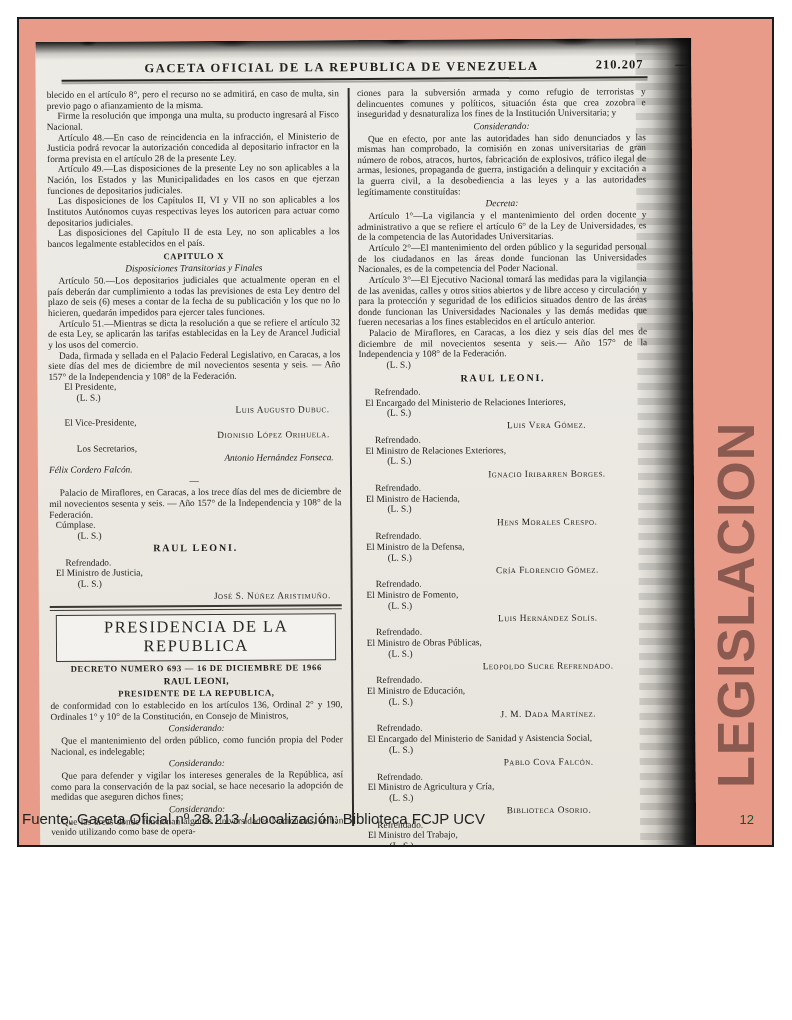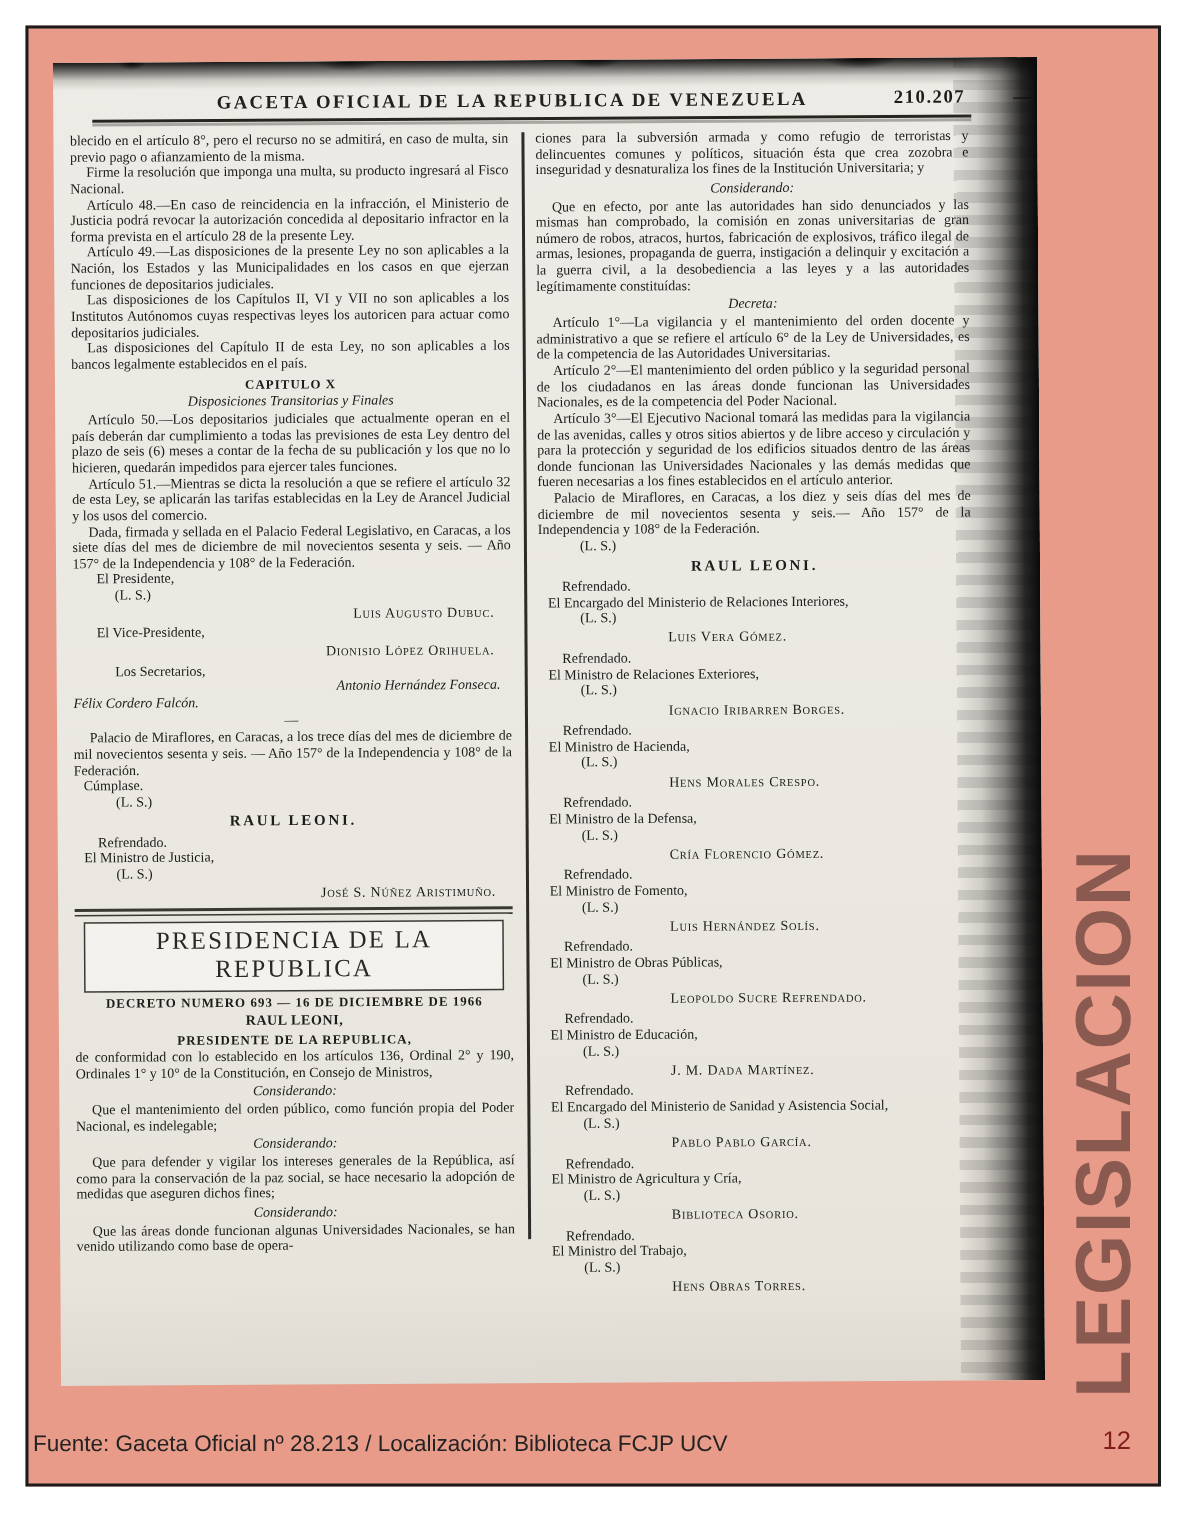--- a/index.html
+++ b/index.html
@@ -1,20 +1,20 @@
 <!DOCTYPE html>
 <html style="--frame: #e89b88; --accent: #8a5a50;"><head>
 <meta charset="utf-8">
 <style>
   * { margin:0; padding:0; box-sizing:border-box; }
   html,body { width:792px; height:1020px; background:#ffffff; font-family:"Liberation Serif", serif; }
   :root { --frame:#e89b88; --accent:#8a5a50; --ink:#1d1c1a; }
 
   .frame {
-    position:absolute; left:17px; top:17px; width:757px; height:974px;
+    position:absolute; left:17px; top:17px; width:757px; height:830px;
     background:var(--frame); border:2px solid #1b1b1b; overflow:hidden;
   }
 
   
   .paper {
     position:absolute; left:19px; top:21px; width:656px; height:882px;
     background:linear-gradient(180deg,#d8d5cd 0,#edebe5 2.2%,#eae8e1 55%,#e7e4dc 92%,#dedad1 100%);
     transform:rotate(-0.35deg);
     overflow:hidden; color:var(--ink);
   }
@@ -58,21 +58,21 @@
   .s-p   { text-indent:1.15em; }
   .s-p0  { }
   .s-cb  { text-align:center; font-weight:bold; letter-spacing:.4px; margin:2px 0 1px; text-indent:0; }
   .s-cbs { text-align:center; font-weight:bold; font-size:8.6px; letter-spacing:.7px; margin:3px 0 1px; text-indent:0; }
   .s-ci  { text-align:center; font-style:italic; margin:2px 0 1px; text-indent:0; }
   .s-l05 { margin-left:.7em;  text-align:left; }
   .s-l1  { margin-left:1.7em; text-align:left; }
   .s-l2  { margin-left:3em;   text-align:left; }
   .s-l1.gap { margin-top:3px; }
   .s-rsc { text-align:right; margin-right:1.2em; font-variant:small-caps; letter-spacing:.5px; margin-top:2px; margin-bottom:2px; }
-  .s-csc { text-align:left; margin-left:30%; font-variant:small-caps; letter-spacing:.5px; margin-top:2.5px; margin-bottom:2.5px; }
+  .s-csc { text-align:center; margin-left:30%; font-variant:small-caps; letter-spacing:.5px; margin-top:2.5px; margin-bottom:2.5px; }
   .s-rcaps { text-align:center; margin-left:32%; font-weight:bold; letter-spacing:1.8px; font-size:10px; margin:2px 0; }
   .s-ir  { text-align:right; margin-right:.8em; font-style:italic; }
   .s-il  { font-style:italic; text-align:left; }
   .s-rule{ text-align:center; margin:1px 0; letter-spacing:2px; }
 
   
   .pres-wrap { margin:4px 0 3px; }
   .pres-rules { height:5px; border-top:2.6px solid #3a3833; border-bottom:1.6px solid #3a3833; margin-bottom:4px; }
   .pres-box {
     border:1.6px solid #3a3833; margin:0 6px; padding:3px 0 4px;
@@ -85,21 +85,21 @@
     position:absolute; right:4px; bottom:40px; height:400px; width:62px;
     writing-mode:vertical-rl; transform:rotate(180deg);
     font-family:"Liberation Sans", sans-serif; font-weight:700; font-size:52px;
     letter-spacing:1px; color:var(--accent); text-align:center;
   }
   .footer-bar {
     position:absolute; left:3px; right:18px; bottom:18px; height:20px;
     font-family:Liberation Sans, sans-serif; font-size:15px; color:#232323;
     display:flex; justify-content:space-between; align-items:flex-end;
   }
-  .page-number { font-size:17px; color:#7f1d1d; }
+  .page-number { font-size:13px; color:#14532d; }
 </style>
 </head>
 <body>
 
 <div class="frame">
 
   <div class="paper">
 
     <div class="gz-header">
       <div class="gz-title">GACETA OFICIAL DE LA REPUBLICA DE VENEZUELA</div>
@@ -189,21 +189,21 @@
           <div class="s-l05">El Ministro de Obras Públicas,</div>
           <div class="s-l2">(L. S.)</div>
           <div class="s-csc">Leopoldo Sucre Refrendado.</div>
           <div class="s-l1 gap">Refrendado.</div>
           <div class="s-l05">El Ministro de Educación,</div>
           <div class="s-l2">(L. S.)</div>
           <div class="s-csc">J. M. Dada Martínez.</div>
           <div class="s-l1 gap">Refrendado.</div>
           <div class="s-l05">El Encargado del Ministerio de Sanidad y Asistencia Social,</div>
           <div class="s-l2">(L. S.)</div>
-          <div class="s-csc">Pablo Pablo García.</div>
+          <div class="s-csc">Pablo Cova Falcón.</div>
           <div class="s-l1 gap">Refrendado.</div>
           <div class="s-l05">El Ministro de Agricultura y Cría,</div>
           <div class="s-l2">(L. S.)</div>
           <div class="s-csc">Biblioteca Osorio.</div>
           <div class="s-l1 gap">Refrendado.</div>
           <div class="s-l05">El Ministro del Trabajo,</div>
           <div class="s-l2">(L. S.)</div>
           <div class="s-csc">Hens Obras Torres.</div>
         </div>
     </div>

